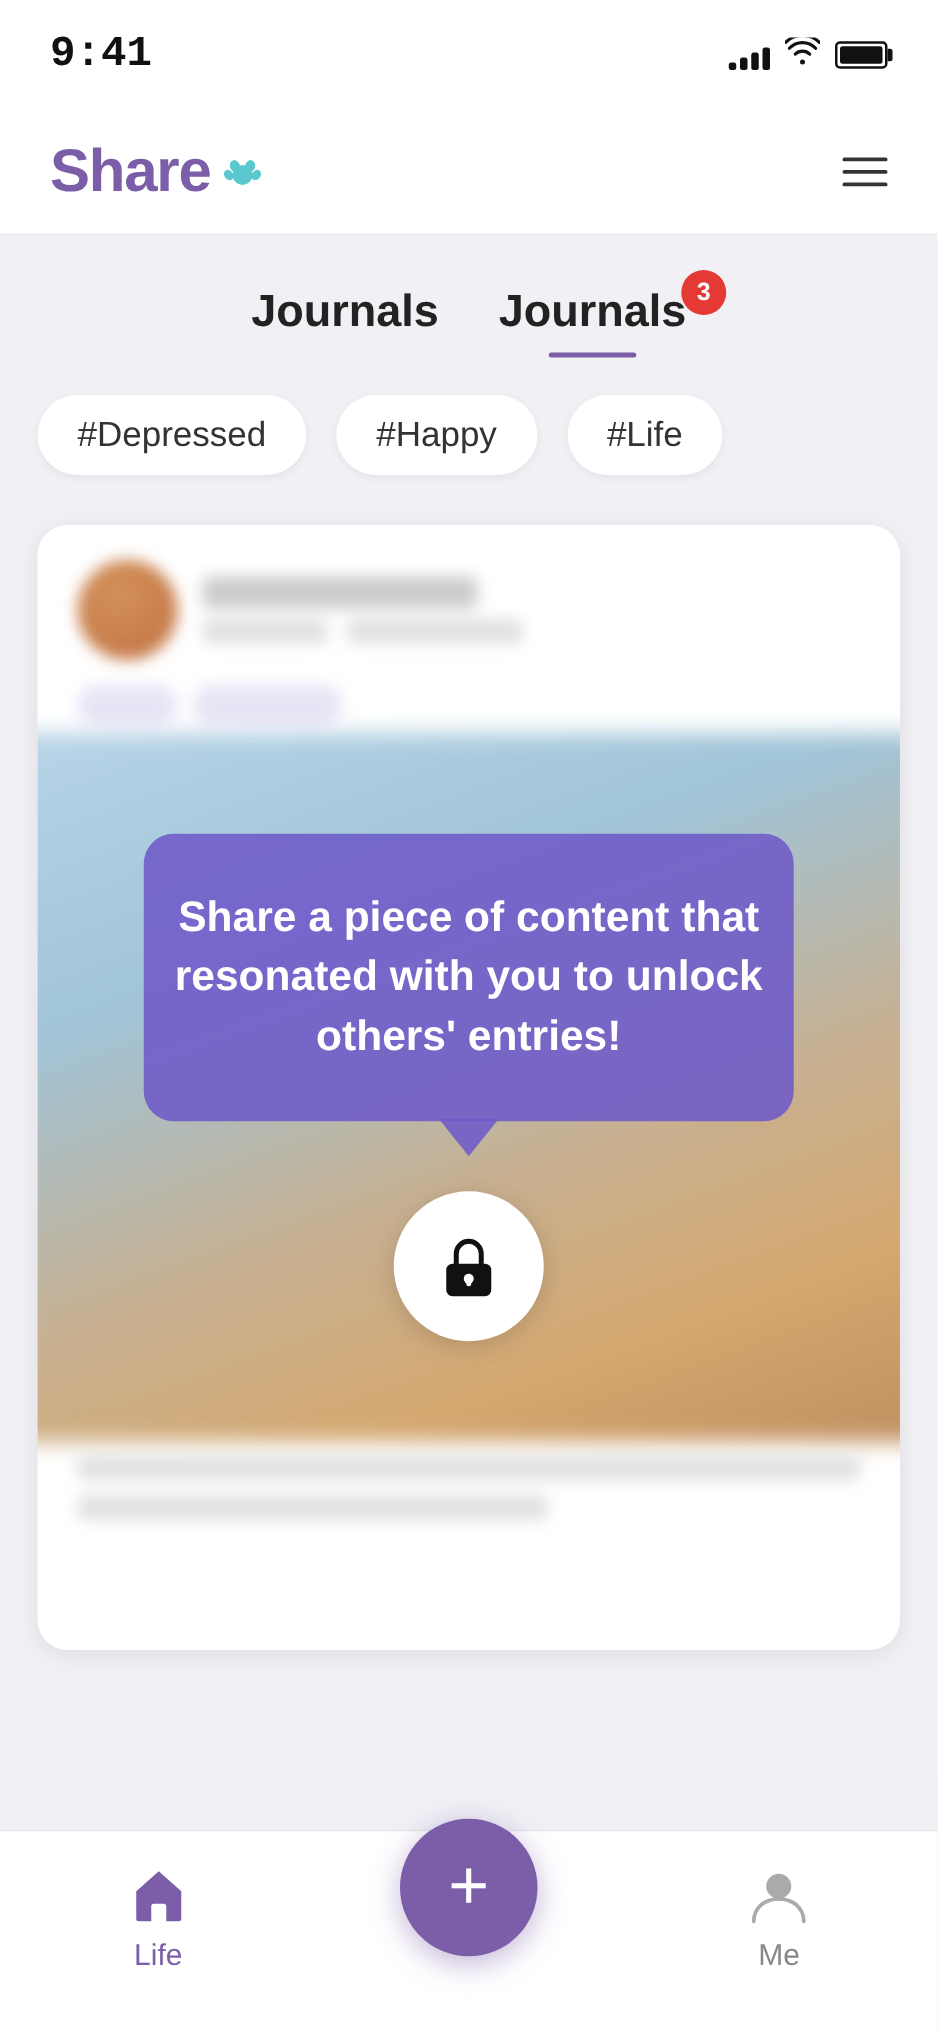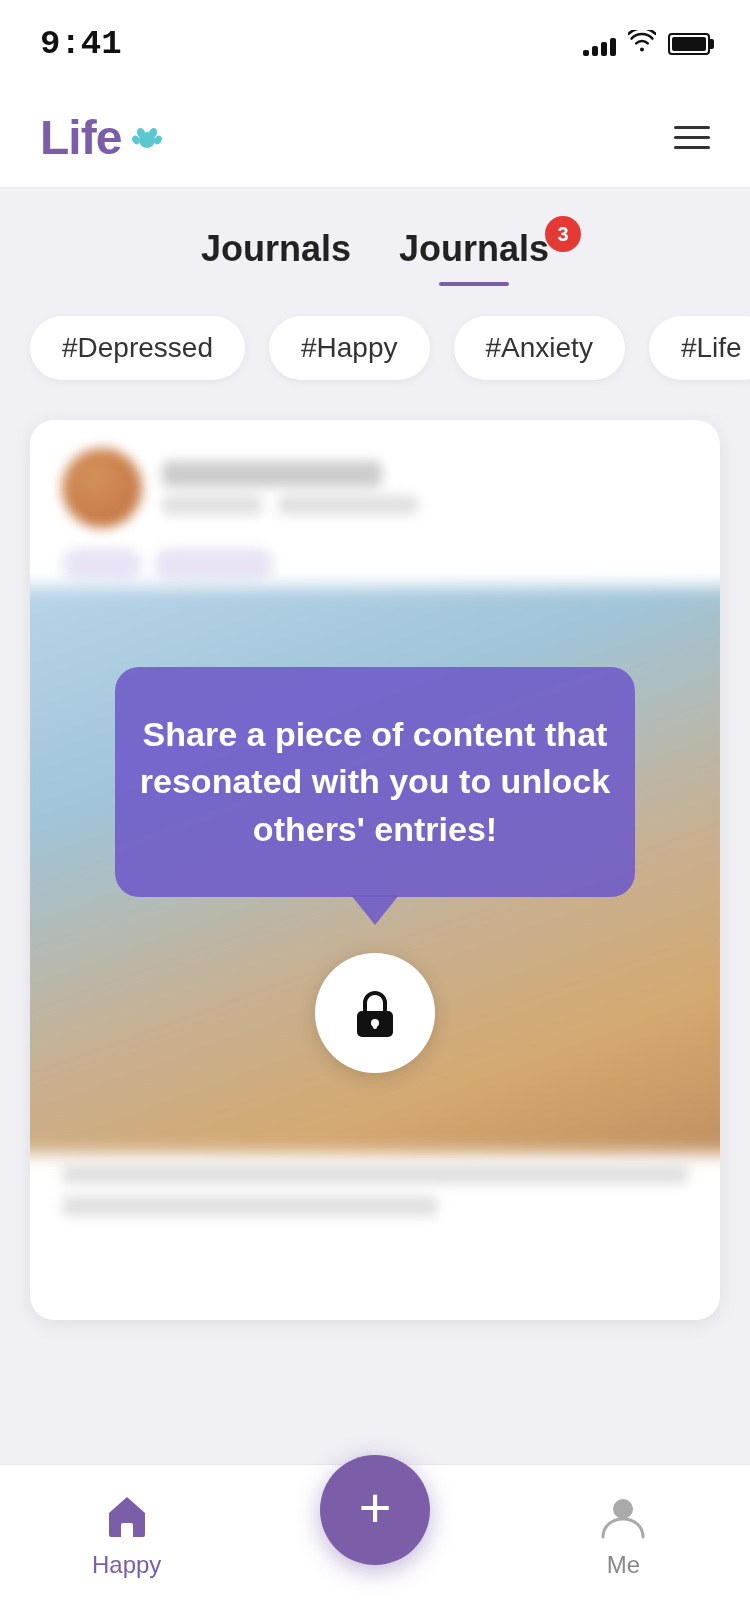--- a/index.html
+++ b/index.html
@@ -426,21 +426,21 @@
       </svg>
     </span>
     <div class="battery-icon">
       <div class="battery-fill"></div>
     </div>
   </div>
 </div>
 
 <div class="header">
   <div class="logo">
-    <span class="logo-text">Life</span>
+    <span class="logo-text">Share</span>
 
     <svg class="logo-icon" viewBox="0 0 36 36" fill="none">
       <circle cx="18" cy="20" r="8" fill="#5bc8d0"></circle>
       <ellipse cx="12" cy="13" rx="4" ry="5" fill="#5bc8d0" transform="rotate(-20 12 13)"></ellipse>
       <ellipse cx="24" cy="13" rx="4" ry="5" fill="#5bc8d0" transform="rotate(20 24 13)"></ellipse>
       <ellipse cx="7" cy="20" rx="3.5" ry="4.5" fill="#5bc8d0" transform="rotate(-35 7 20)"></ellipse>
       <ellipse cx="29" cy="20" rx="3.5" ry="4.5" fill="#5bc8d0" transform="rotate(35 29 20)"></ellipse>
     </svg>
   </div>
   <div class="hamburger">
@@ -459,21 +459,20 @@
     <div class="tab">
       <span class="tab-label active">Journals</span>
       <div class="tab-badge">3</div>
       <div class="tab-underline"></div>
     </div>
   </div>
 
   <div class="filter-row">
     <button class="filter-chip">#Depressed</button>
     <button class="filter-chip">#Happy</button>
-    <button class="filter-chip">#Anxiety</button>
     <button class="filter-chip">#Life</button>
   </div>
 
   <div class="card-wrapper">
 
     <div class="card-header">
       <div class="avatar"></div>
       <div class="card-user-info">
         <div class="card-username"></div>
         <div class="card-meta">
@@ -511,21 +510,21 @@
   </div>
 
 </div>
 
 <div class="bottom-nav">
   <div class="nav-item">
     <svg class="nav-home-icon" viewBox="0 0 52 52" fill="none">
       <path d="M8 22L26 6l18 16v22a2 2 0 01-2 2H10a2 2 0 01-2-2V22z" fill="#7b5ea7"></path>
       <rect x="20" y="32" width="12" height="16" rx="2" fill="#fff"></rect>
     </svg>
-    <span class="nav-item-label" style="color:#7b5ea7;">Happy</span>
+    <span class="nav-item-label" style="color:#7b5ea7;">Life</span>
   </div>
 
   <div class="fab-button">
     <span class="fab-plus">+</span>
   </div>
 
   <div class="nav-item">
     <svg class="nav-me-icon" viewBox="0 0 52 52" fill="none">
       <circle cx="26" cy="18" r="10" fill="#aaa"></circle>
       <path d="M6 46c0-11 9-18 20-18s20 7 20 18" stroke="#aaa" stroke-width="3" stroke-linecap="round" fill="none"></path>

